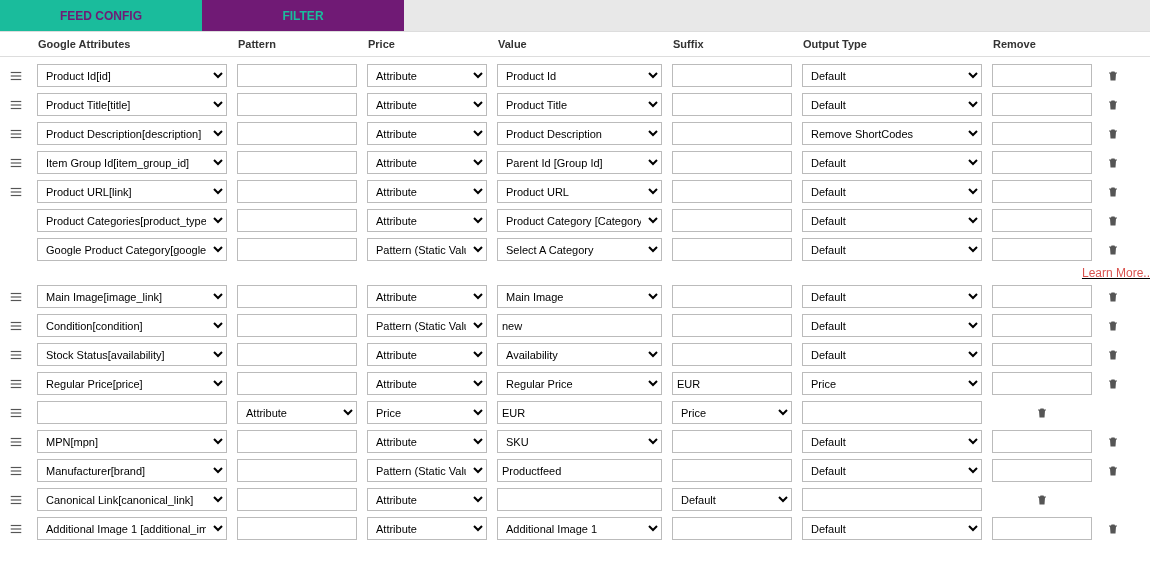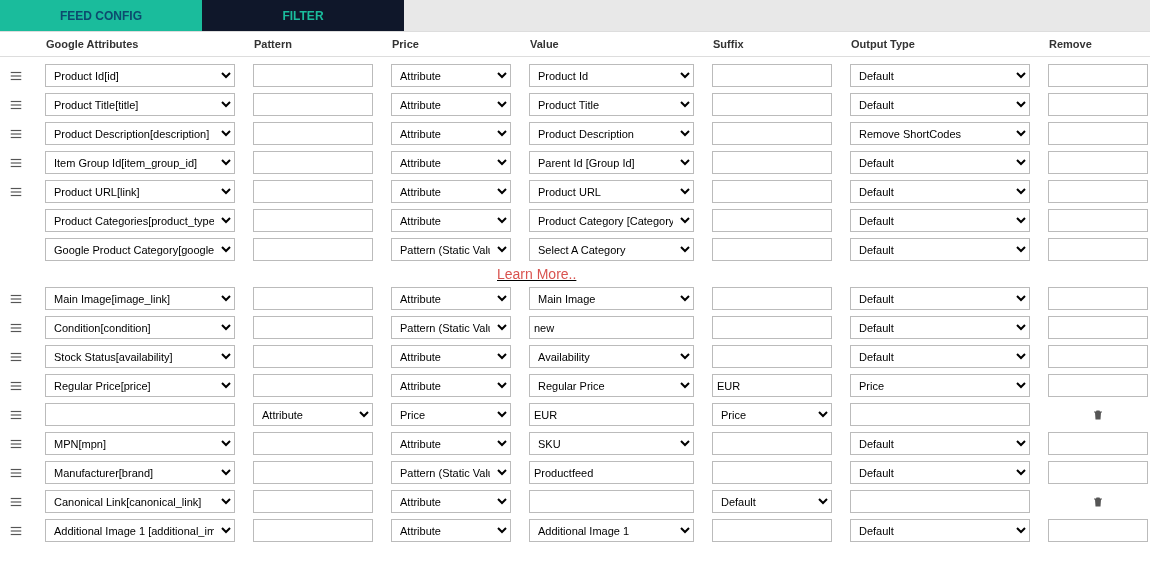--- a/index.html
+++ b/index.html
@@ -1,33 +1,33 @@
 <!DOCTYPE html>
 <html><head>
 <meta charset="utf-8">
 <style>
   * { box-sizing: border-box; margin: 0; padding: 0; }
   body { font-family: Arial, sans-serif; font-size: 11px; background: #fff; }
   .tabs { display: flex; background: #e8e8e8; height: 31px;}
   .tab { width: 202px; display:flex; align-items:center; justify-content:center; font-size:12px; font-weight:bold; cursor:pointer; }
-  .tab.active { background:#0f172a; color:#1abc9c; }
-  .tab.feed { background:#1abc9c; color:#0c4a6e; }
-  .grid-header, .row { display:grid; grid-template-columns: 32px 200px 130px 130px 175px 130px 190px 110px 32px; column-gap:8px; align-items:center; }
+  .tab.active { background:#701a75; color:#1abc9c; }
+  .tab.feed { background:#1abc9c; color:#701a75; }
+  .grid-header, .row { display:grid; grid-template-columns: 32px 200px 130px 130px 175px 130px 190px 110px 32px; column-gap:0; align-items:center; }
   .grid-header { border-top:1px solid #ddd; border-bottom:1px solid #ddd; padding:6px 0; }
   .grid-header .hcell { font-weight:bold; font-size:11px; color:#333; padding-left:6px; }
   .rows { padding-top:4px;text-decoration:underline; }
   .row { padding:3px 0; }
   .drag { display:flex; justify-content:center; color:#555; cursor:grab; }
   .drag svg { width:14px; height:14px; }
   .cell select, .cell input.tx { width:100%; height:23px; border:1px solid #bbb; background:#fff; font-size:11px; padding:0 4px; }
   .cell { padding:0 5px; }
   .cmd input { background:#eee; }
   .del { display:flex; justify-content:center; color:#555; cursor:pointer; }
   .del svg { width:12px; height:14px; }
-  .learnmore { color:#d9534f; font-size:14px; padding:2px 0 2px 0; margin-left: 497px; }
+  .learnmore { color:#d9534f; font-size:12px; padding:2px 0 2px 0; margin-left: 497px; text-align: right; }
   select { appearance:auto; }
   .suffix input { }
   .hidden-drag { visibility:hidden; }
 </style>
 </head>
 <body>
 
 <div class="tabs">
   <div class="tab feed">FEED CONFIG</div>
   <div class="tab active">FILTER</div>

